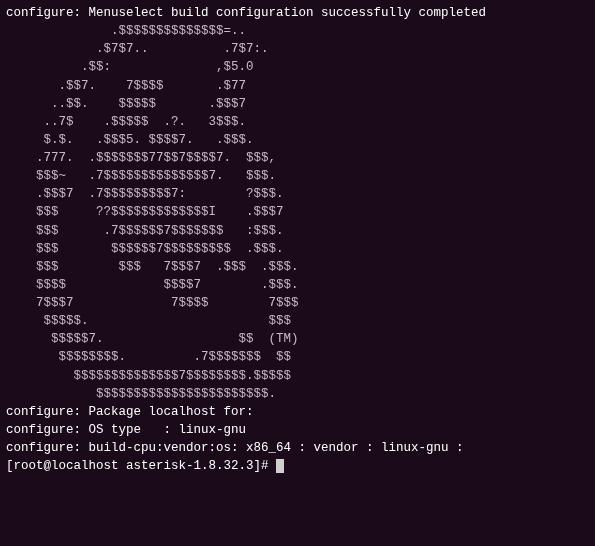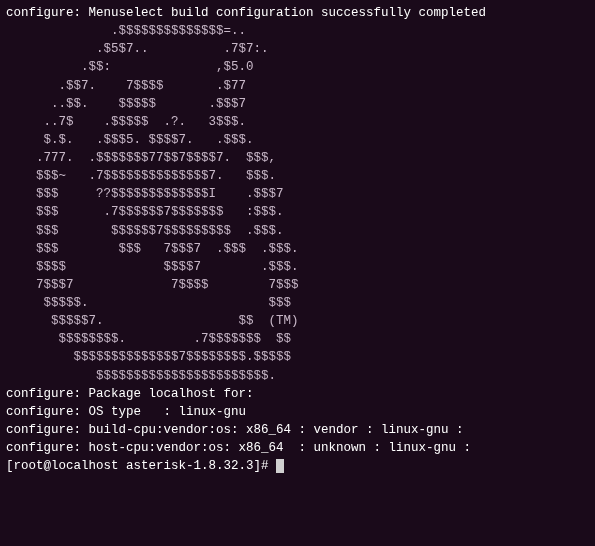--- a/index.html
+++ b/index.html
@@ -41,38 +41,38 @@
     @keyframes blink {
       50% { opacity: 0; }
     }
   </style>
 </head>
 <body>
 
 <div id="terminal">
 <div class="line bright">configure: Menuselect build configuration successfully completed</div>
     <div class="line art">              .$$$$$$$$$$$$$$=..</div>
-    <div class="line art">            .$5$7..          .7$7:.</div>
+    <div class="line art">            .$7$7..          .7$7:.</div>
     <div class="line art">          .$$:              ,$5.0</div>
     <div class="line art">       .$$7.    7$$$$       .$77</div>
     <div class="line art">      ..$$.    $$$$$       .$$$7</div>
     <div class="line art">     ..7$    .$$$$$  .?.   3$$$.</div>
     <div class="line art">     $.$.   .$$$5. $$$$7.   .$$$.</div>
     <div class="line art">    .777.  .$$$$$$$77$$7$$$$7.  $$$,</div>
     <div class="line art">    $$$~   .7$$$$$$$$$$$$$$7.   $$$.</div>
+    <div class="line art">    .$$$7  .7$$$$$$$$$7:        ?$$$.</div>
     <div class="line art">    $$$     ??$$$$$$$$$$$$$I    .$$$7</div>
     <div class="line art">    $$$      .7$$$$$$7$$$$$$$   :$$$.</div>
     <div class="line art">    $$$       $$$$$$7$$$$$$$$$  .$$$.</div>
     <div class="line art">    $$$        $$$   7$$$7  .$$$  .$$$.</div>
     <div class="line art">    $$$$             $$$$7        .$$$.</div>
     <div class="line art">    7$$$7             7$$$$        7$$$</div>
     <div class="line art">     $$$$$.                        $$$</div>
     <div class="line art">      $$$$$7.                  $$  (TM)</div>
     <div class="line art">       $$$$$$$$.         .7$$$$$$$  $$</div>
     <div class="line art">         $$$$$$$$$$$$$$7$$$$$$$$.$$$$$</div>
     <div class="line art">            $$$$$$$$$$$$$$$$$$$$$$$.</div>
     <div class="line"></div>
     <div class="line bright">configure: Package localhost for:</div>
     <div class="line bright">configure: OS type   : linux-gnu</div>
     <div class="line bright">configure: build-cpu:vendor:os: x86_64 : vendor : linux-gnu :</div>
-    <div class="line bright">configure: host-cpu:vendor:os: x86_64  : unknown : linux-gnu :</div>
     <div class="line bright">[root@localhost asterisk-1.8.32.3]# <span class="cursor"></span></div>
   </div>
 
 </body></html>

